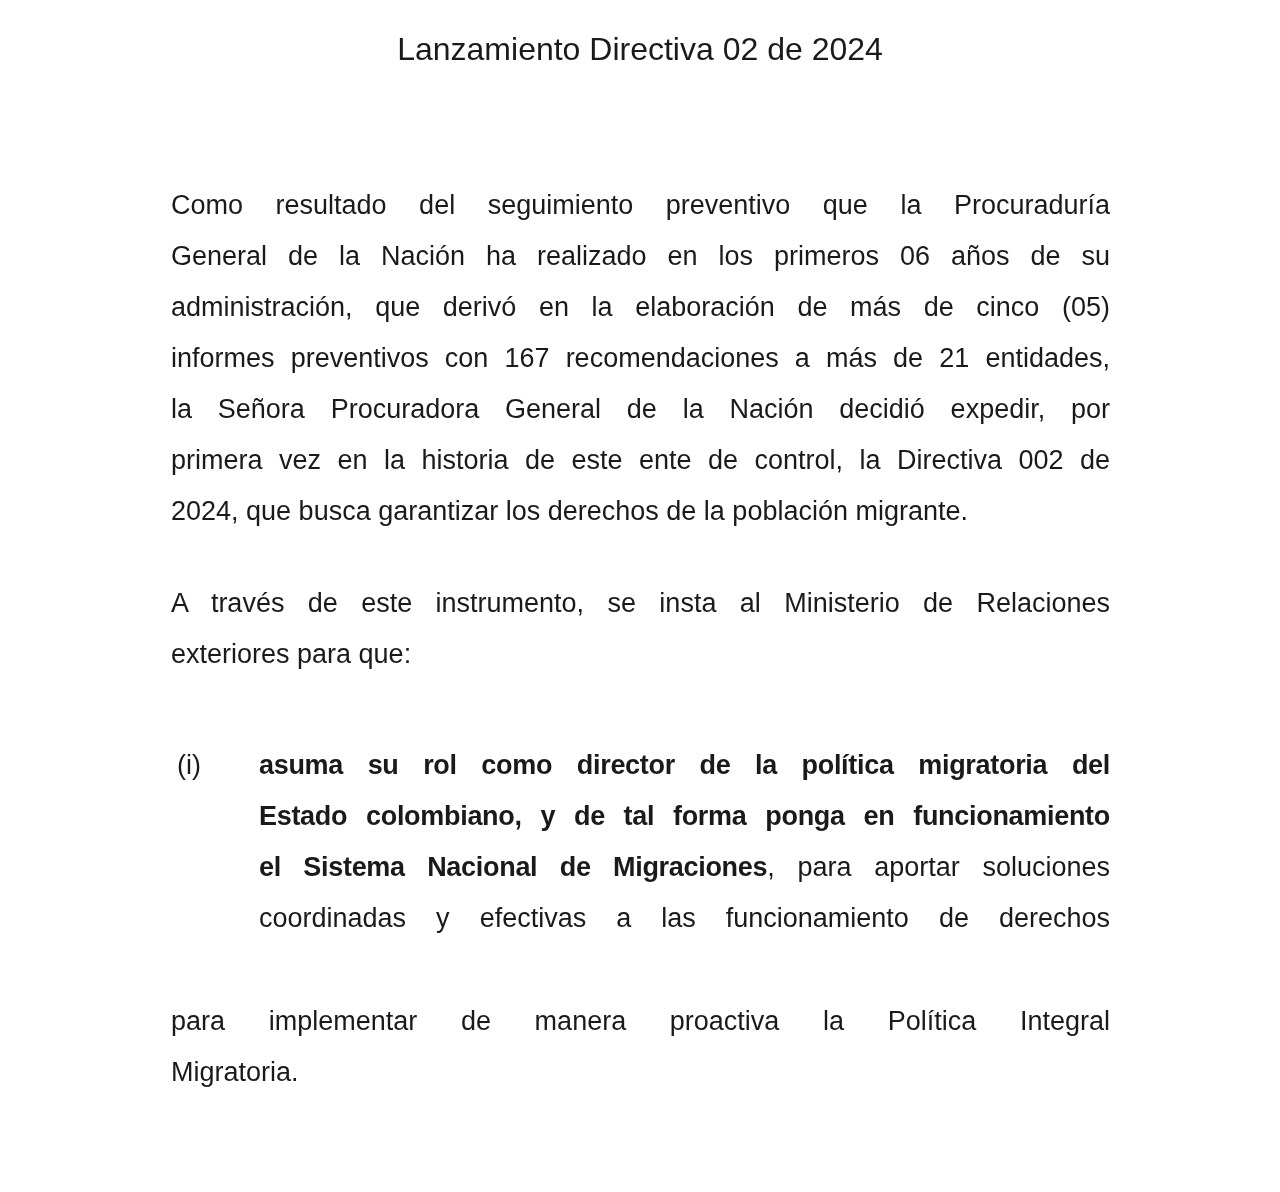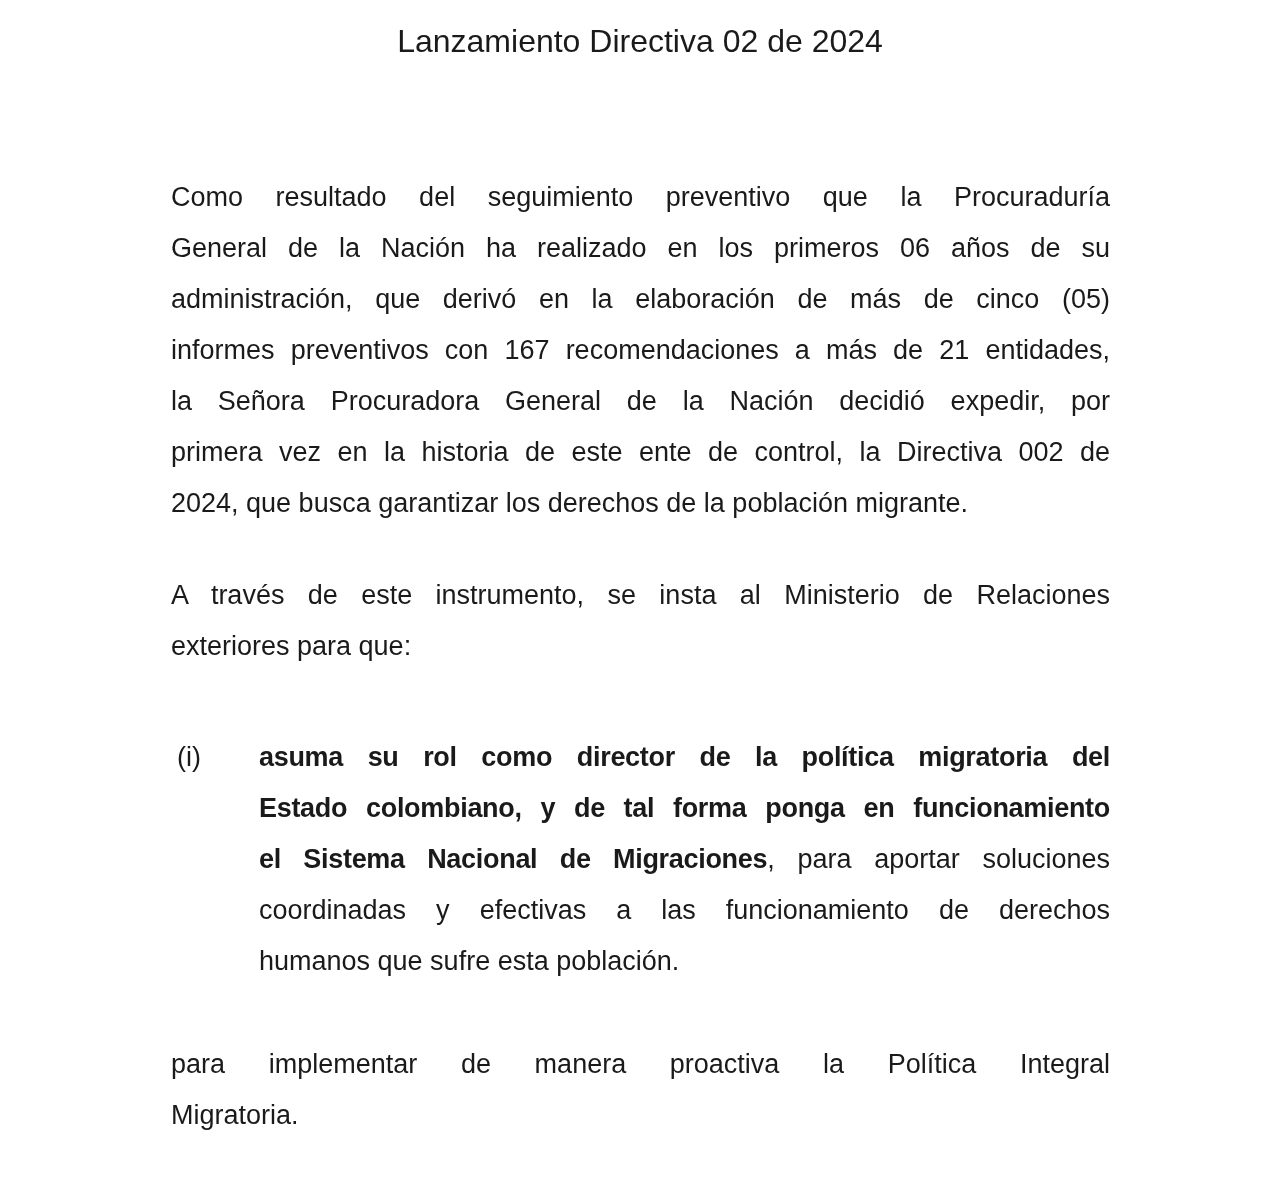--- a/index.html
+++ b/index.html
@@ -17,21 +17,21 @@
     height: 1192px;
     background: #ffffff;
     font-family: "Liberation Sans", sans-serif;
     color: var(--text-color, #1a1a1a);
   }
   .doc-title {
     font-size: 32px;
     font-weight: 400;
     line-height: 38px;
     text-align: center;
-    margin: 0;
+    margin: 8px;
     padding-top: 22px;
     
   }
   .content {
     width: 939px;
     margin-left: 171px;
   }
   .block {
     font-size: 27px;
     line-height: 51px;
@@ -87,21 +87,20 @@
         <div class="line"><span class="seg">A través de este instrumento, se insta al Ministerio de Relaciones</span></div>
         <div class="line last"><span class="seg">exteriores para que:</span></div>
       </div>
       <div class="block list-item">
         <span class="marker">(i)</span>
         <div class="item-lines">
           <div class="line"><span class="seg seg-b">asuma su rol como director de la política migratoria del</span></div>
           <div class="line"><span class="seg seg-b">Estado colombiano, y de tal forma ponga en funcionamiento</span></div>
           <div class="line"><span class="seg seg-b">el Sistema Nacional de Migraciones</span><span class="seg">, para aportar soluciones</span></div>
           <div class="line"><span class="seg">coordinadas y efectivas a las funcionamiento de derechos</span></div>
-          <div class="line last"><span class="seg">humanos que sufre esta población.</span></div>
         </div>
       </div>
       <div class="block list-item">
         <div class="item-lines">
           <div class="line"><span class="seg">para implementar de manera proactiva la Política Integral</span></div>
           <div class="line last"><span class="seg">Migratoria.</span></div>
         </div>
       </div>
     </div>
 </div>

